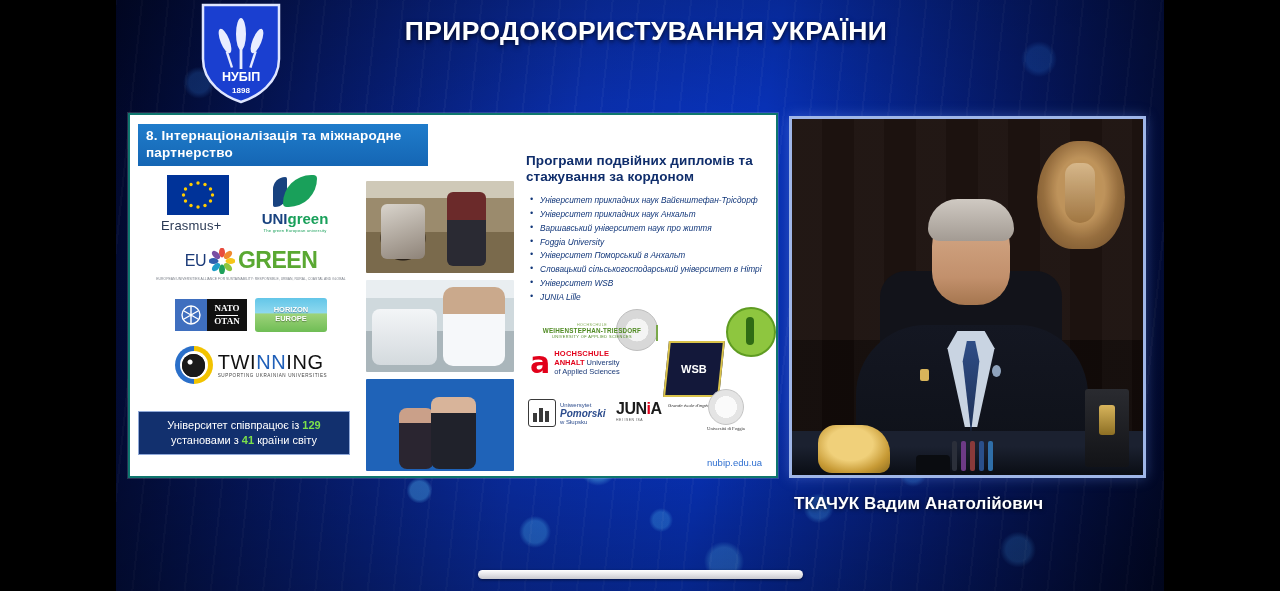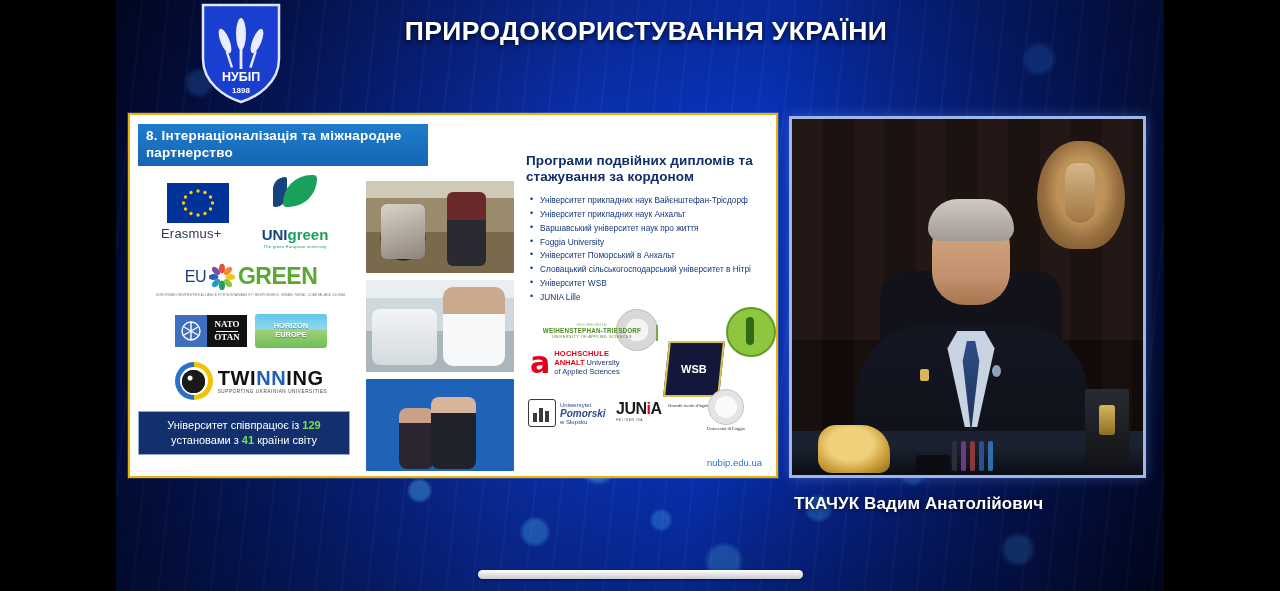--- a/index.html
+++ b/index.html
@@ -48,21 +48,21 @@
   }
   .header-title .l2{display:block;}
 
   
   .logo{position:absolute;left:81px;top:1px;width:88px;height:104px;}
   .shield{position:absolute;left:0;top:0;width:88px;height:104px;}
 
   
   .slide{
     position:absolute;left:128px;top:113px;width:650px;height:365px;
-    background:#fff;border:2px solid #eab308;box-sizing:border-box;
+    background:#fff;border:2px solid #0f766e;box-sizing:border-box;
     box-shadow:0 0 0 1px rgba(255,255,255,.15);
     overflow:hidden;
     padding-left:39px;
   }
   .slide-banner{
     position:absolute;left:8px;top:9px;width:290px;height:42px;
     background:linear-gradient(180deg,#1f7ccb 0%,#1566b4 100%);
     color:#fff;font-weight:bold;font-size:13.5px;line-height:1.25;
     padding:4px 8px;box-sizing:border-box;letter-spacing:.2px;
   }
@@ -71,21 +71,21 @@
   .logo-row{display:flex;align-items:center;justify-content:center;gap:14px;}
 
   .erasmus{width:74px;text-align:left;}
   .eu-flag{width:62px;height:40px;background:#003399;position:relative;margin:0 auto;}
   .erasmus-txt{font-size:13px;color:#2b3a55;margin-top:3px;letter-spacing:.2px;}
 
   .unigreen{width:92px;text-align:center;}
   .ug-leaf{position:relative;height:34px;}
   .ug-blue{position:absolute;left:24px;top:2px;width:14px;height:30px;background:#18427f;border-radius:14px 2px 14px 2px;}
   .ug-green{position:absolute;left:34px;top:0px;width:34px;height:32px;background:#19a05a;border-radius:30px 4px 30px 4px;}
-  .ug-word{font-size:15px;font-weight:bold;margin-top:17px;}
+  .ug-word{font-size:15px;font-weight:bold;margin-top:1px;}
   .ug-word .a{color:#18427f;}
   .ug-word .b{color:#19a05a;}
   .ug-sub{font-size:4.2px;color:#19a05a;letter-spacing:.2px;margin-top:1px;}
 
   .eugreen{margin-top:14px;text-align:center;}
   .eg-line{display:flex;align-items:center;justify-content:center;gap:3px;}
   .eg-eu{font-size:16px;font-weight:normal;color:#1b3a78;letter-spacing:-.5px;}
   .eg-flower{position:relative;width:26px;height:26px;}
   .eg-green{font-size:23px;font-weight:bold;color:#5aa832;letter-spacing:-.5px;}
   .eg-sub{font-size:3.4px;color:#7a7f88;margin-top:3px;line-height:1.5;}
@@ -104,21 +104,21 @@
 
   .twinning{margin-top:14px;display:flex;align-items:center;justify-content:center;gap:5px;}
   .tw-globe{width:38px;height:38px;border-radius:50%;
     background:conic-gradient(#f2c300 0 50%,#2a6fc9 50% 100%);
     display:flex;align-items:center;justify-content:center;}
   .tw-globe-in{width:28px;height:28px;border-radius:50%;background:#fff;
     display:flex;align-items:center;justify-content:center;}
   .tw-globe-core{width:23px;height:23px;border-radius:50%;
     background:radial-gradient(circle at 35% 35%,#fff 0 2px,#1a1a1a 3px 100%);
     box-shadow:inset 0 0 0 1px #1a1a1a;}
-  .tw-word{font-size:20px;font-weight:bold;letter-spacing:.6px;line-height:1;}
+  .tw-word{font-size:20px;font-weight:normal;letter-spacing:.6px;line-height:1;}
   .tw-word .k{color:#111;}
   .tw-word .n{color:#1f5fb8;}
   .tw-sub{font-size:4.6px;color:#444;letter-spacing:.6px;margin-top:1px;text-align:center;}
 
   .stat-box{
     position:absolute;left:8px;top:296px;width:212px;
     background:#12306e;border:1px solid #8fa8d8;color:#fff;
     font-size:11px;line-height:1.35;text-align:center;padding:6px 5px;box-sizing:border-box;
   }
   .stat-box b{color:#7ce04a;}
@@ -141,21 +141,21 @@
       background:linear-gradient(180deg,#f3f5f7,#d4dade);border-radius:8px;}
   .p3{background:linear-gradient(180deg,#1f63b8 0 100%);}
   .p3::after{content:"";position:absolute;left:44%;top:20%;width:30%;height:78%;
       background:linear-gradient(180deg,#d8b49a 0 22%,#20222b 22% 100%);border-radius:8px;}
   .p3::before{content:"";position:absolute;left:22%;top:32%;width:24%;height:66%;
       background:linear-gradient(180deg,#caa089 0 24%,#2a2530 24% 100%);border-radius:8px;}
 
   
   .right-col{position:absolute;left:396px;top:38px;width:246px;}
   .rc-title{font-size:13.5px;font-weight:bold;color:#0f2d6b;line-height:1.22;letter-spacing:.1px;}
-  .rc-list{margin:8px 0 0 0;padding:0 0 0 14px;list-style:none;}
+  .rc-list{margin:8px 0 0 0;padding:0 0 0 14px;list-style:none;font-style:italic;}
   .rc-list li{font-size:8.3px;color:#12377a;line-height:1.55;position:relative;margin-bottom:1px;}
   .rc-list li::before{content:"•";position:absolute;left:-10px;top:-1px;color:#12377a;font-size:9px;}
 
   .partners{position:absolute;left:396px;top:208px;width:250px;height:120px;}
   .pt-weihen{position:absolute;left:6px;top:0;width:120px;text-align:center;}
   .pt-weihen .t1{font-size:3.6px;color:#7aa84a;letter-spacing:.5px;}
   .pt-weihen .t2{font-size:6.3px;font-weight:bold;color:#4f8a22;letter-spacing:.2px;}
   .pt-weihen .t3{font-size:3.9px;color:#4f8a22;letter-spacing:.4px;}
   .pt-divider{position:absolute;left:130px;top:2px;width:2px;height:16px;background:#7aa84a;}
   .pt-anhalt{position:absolute;left:4px;top:26px;display:flex;align-items:center;gap:4px;}

